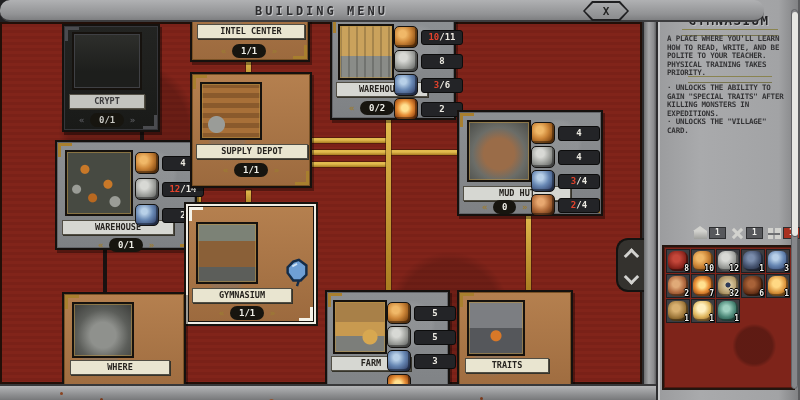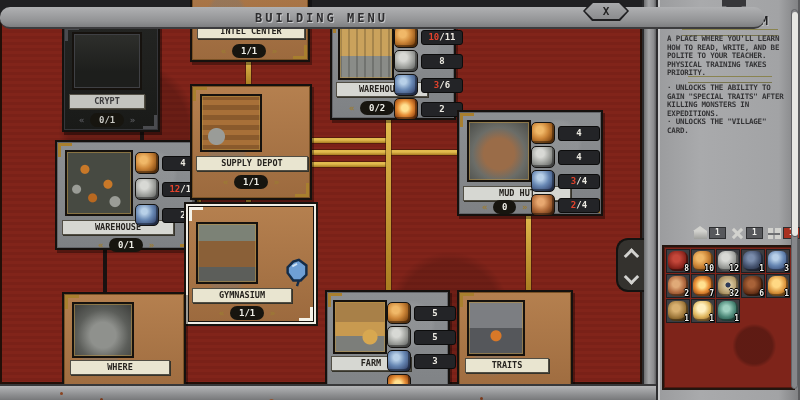--- a/index.html
+++ b/index.html
@@ -6,21 +6,21 @@
   #stage{position:relative;width:800px;height:400px;overflow:hidden;
     font-family:"DejaVu Sans Mono","Liberation Mono",monospace;font-weight:bold;
     background:#202022;}
   
   .red-area{position:absolute;left:0;top:22px;width:642px;height:362px;z-index:1;
     background:
       radial-gradient(circle at 20% 30%, rgba(0,0,0,.18) 0 60px, transparent 70px),
       radial-gradient(circle at 70% 80%, rgba(0,0,0,.15) 0 50px, transparent 60px),
       repeating-linear-gradient(0deg,#81241a 0 3px,#7a2118 3px 6px);
     box-shadow:inset 0 0 0 2px #220f08;}
-  .topbar{position:absolute;left:0;top:7px;width:764px;height:22px;z-index:30;
+  .topbar{position:absolute;left:0;top:0;width:764px;height:22px;z-index:30;
     background:linear-gradient(180deg,#b0b1b3,#929395 70%,#7e7f81);
     border-bottom:2px solid #3c3c3e;box-sizing:border-box;border-radius:10px;}
   .win-title{position:absolute;left:255px;top:4px;font-size:12px;letter-spacing:3px;
     color:#2d2d2f;text-shadow:1px 1px 0 #c6c7c9;}
   .close-btn{position:absolute;left:583px;top:1px;width:46px;height:20px;z-index:31;
     background:#1f1f21;clip-path:polygon(9px 0,37px 0,46px 50%,37px 100%,9px 100%,0 50%);}
   .close-btn .inner{position:absolute;left:2px;top:2px;width:42px;height:16px;
     background:linear-gradient(180deg,#a8a9ab,#8b8c8e);
     clip-path:polygon(8px 0,34px 0,42px 50%,34px 100%,8px 100%,0 50%);
     display:flex;align-items:center;justify-content:center;
@@ -221,21 +221,21 @@
     <div class="cost" style="left:78px;top:36px">
       <span class="ci ic-stone"></span>
       <span class="cplate"><span class="red">12</span><span>/14</span></span>
     </div>
     <div class="cost" style="left:78px;top:62px">
       <span class="ci ic-ore"></span>
       <span class="cplate"><span>2</span></span>
     </div>
   </div>
 
-  <div class="card built" style="left:190px;top:84px;width:122px;height:116px">
+  <div class="card built" style="left:190px;top:72px;width:122px;height:116px">
     <div class="imgbox img-supply" style="left:8px;top:8px;width:62px;height:58px"></div>
     <div class="plate" style="left:4px;top:70px;width:112px">SUPPLY DEPOT</div>
     <div class="count" style="left:42px;top:89px">1/1</div>
   </div>
 
   <div class="card" style="left:330px;top:16px;width:126px;height:104px">
     <div class="imgbox img-warehouse" style="left:6px;top:6px;width:56px;height:56px"></div>
     <div class="plate" style="left:4px;top:64px;width:92px">WAREHOUSE</div>
     <div class="count" style="left:28px;top:83px">0/2</div>
     <div class="cost" style="left:62px;top:8px">

